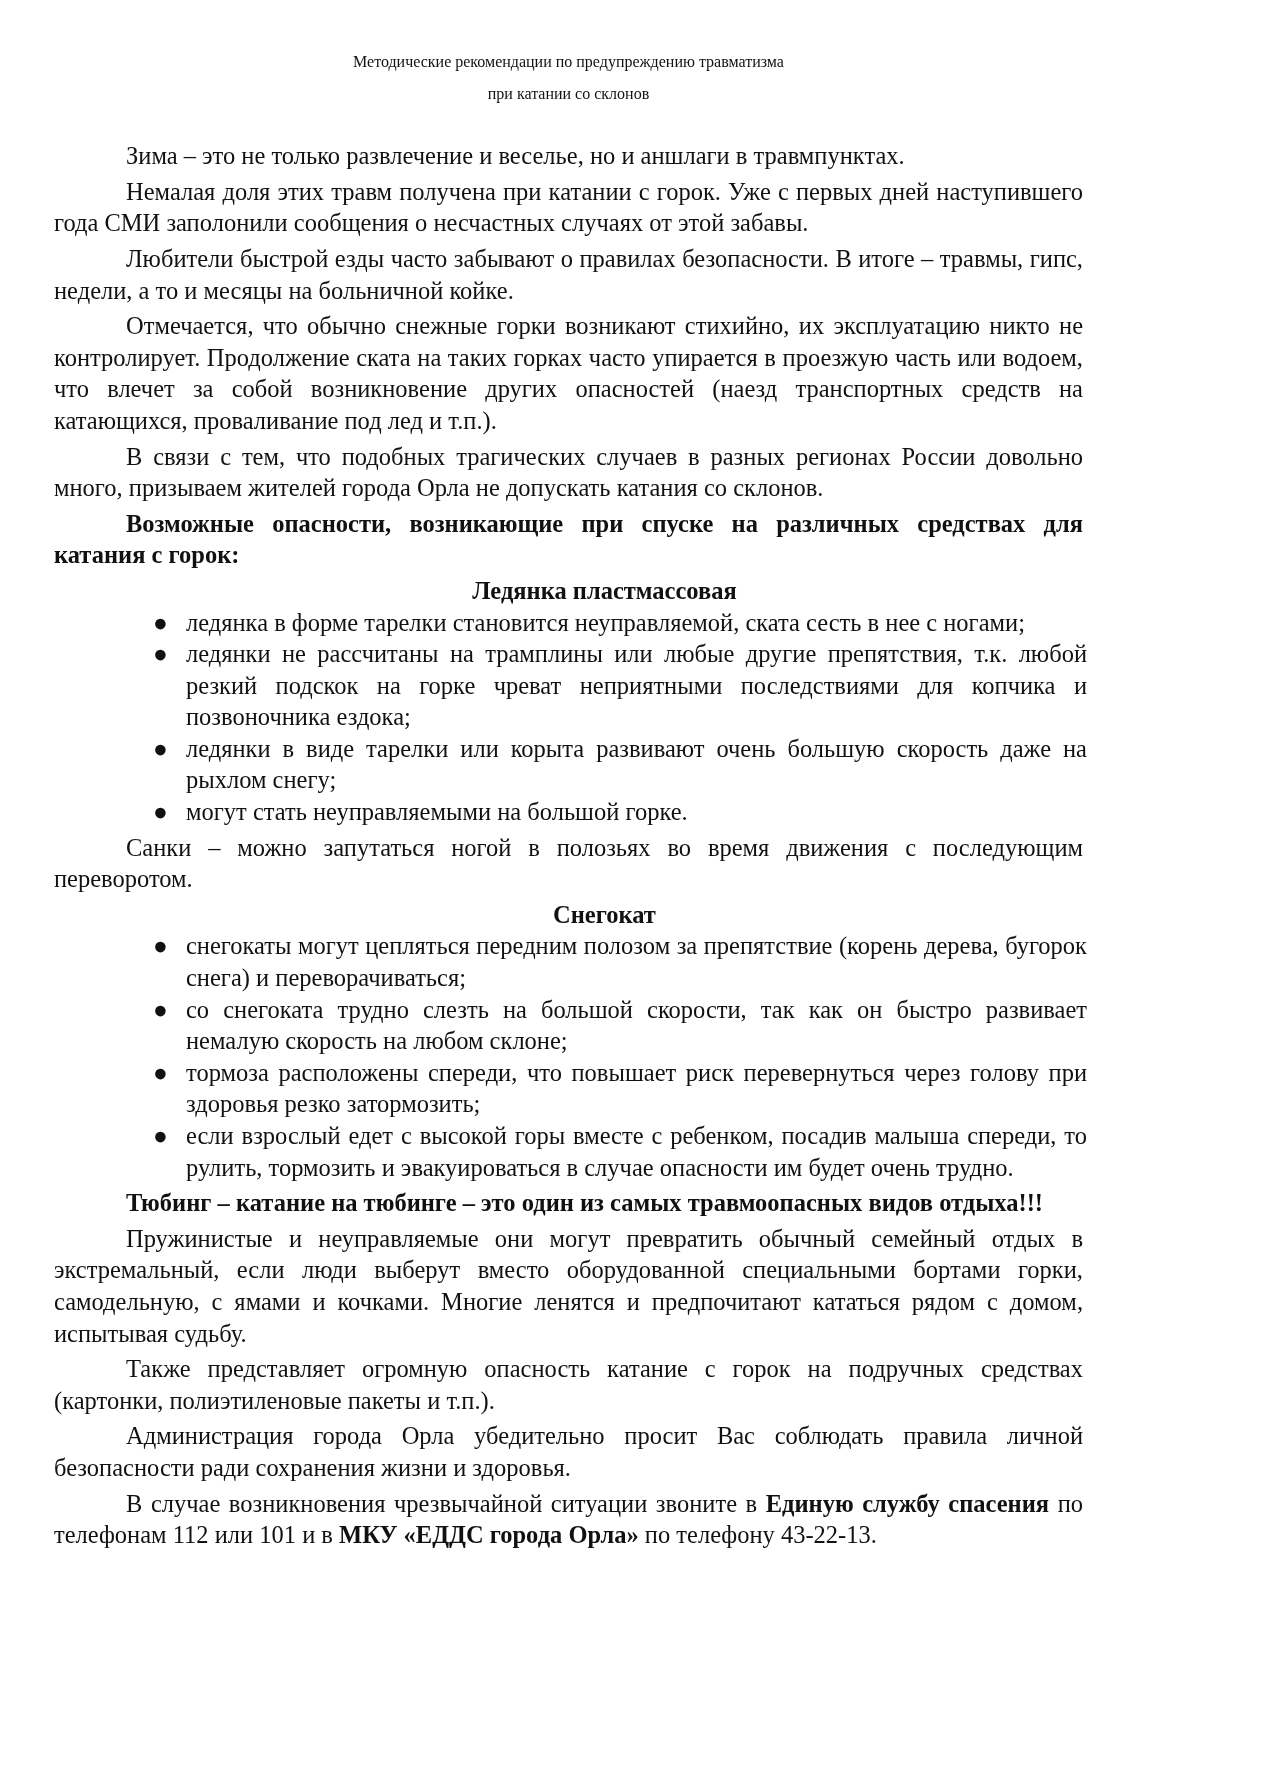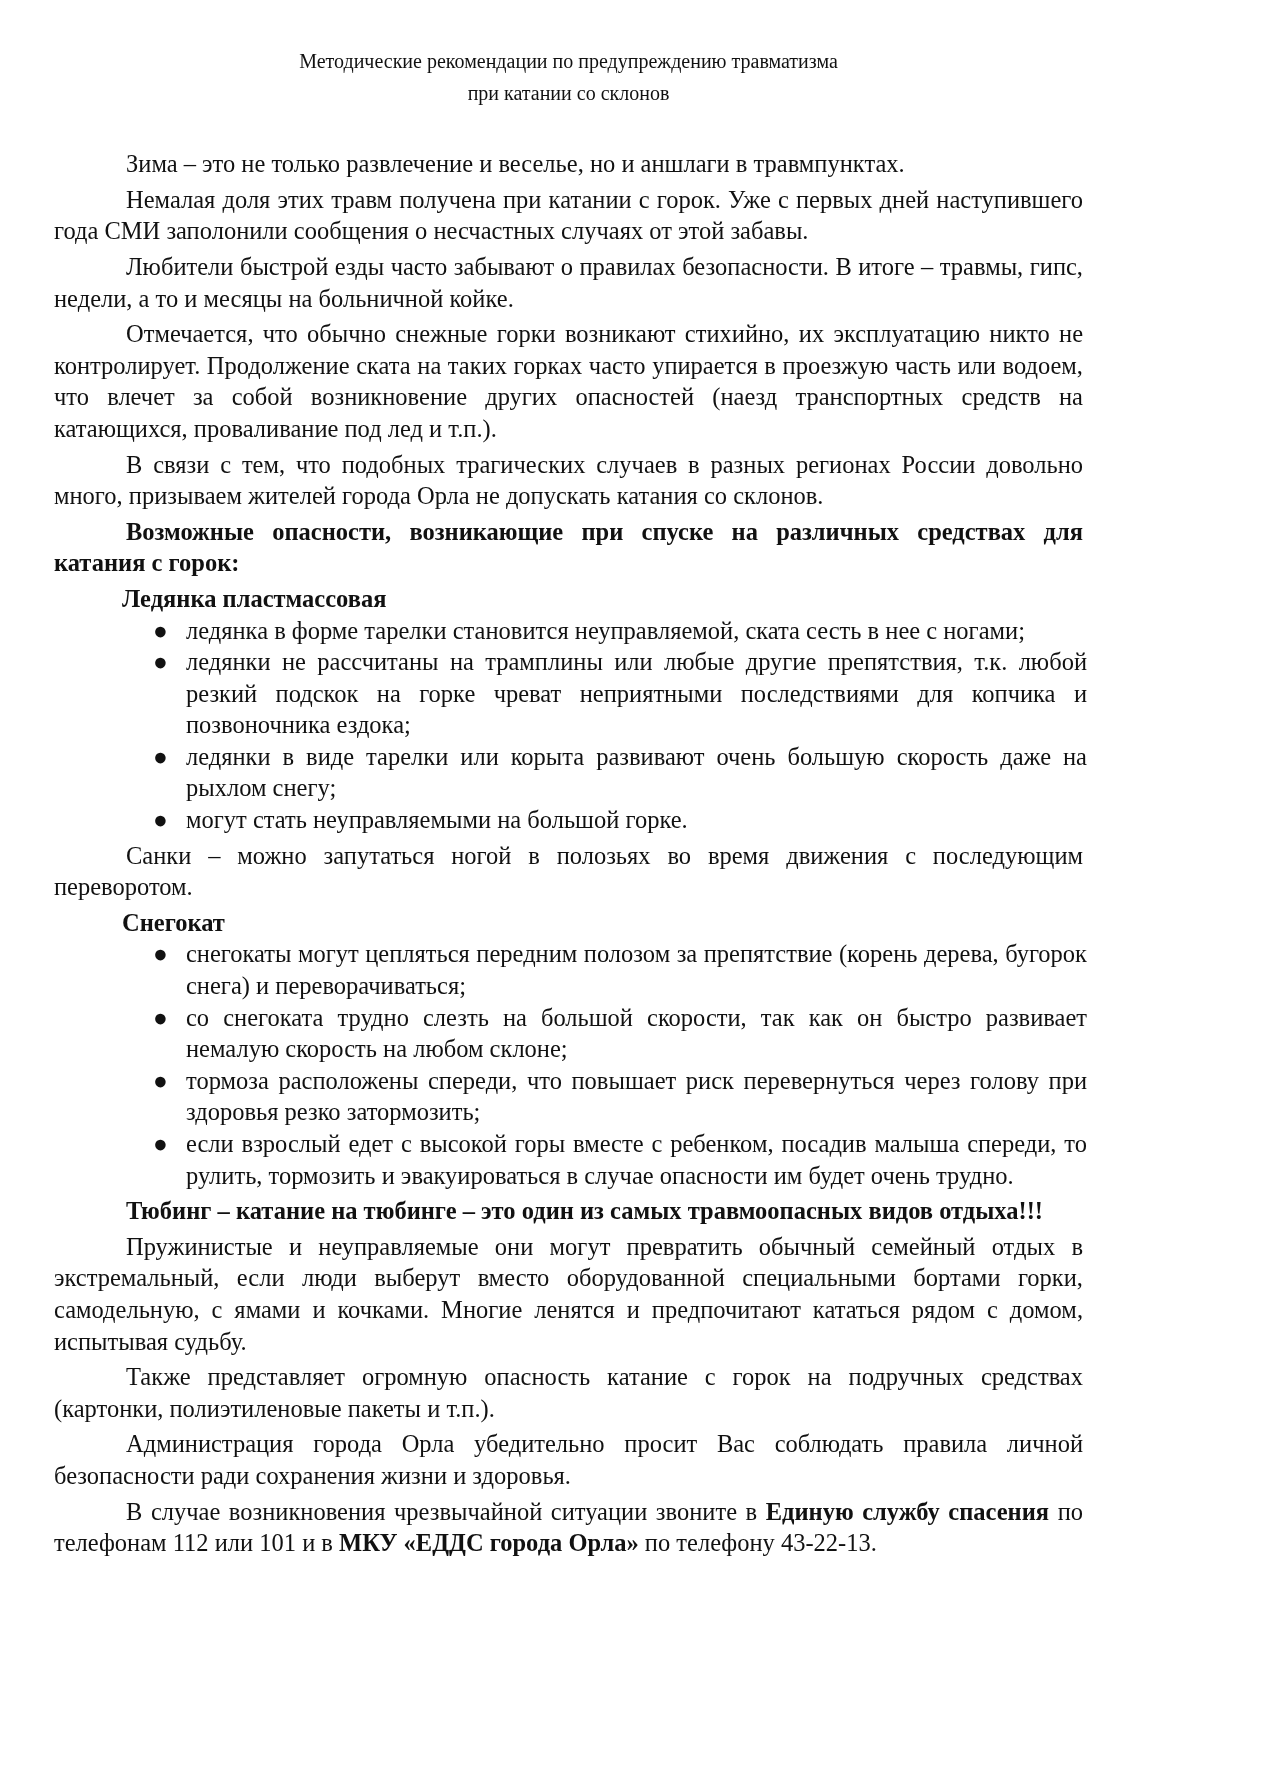--- a/index.html
+++ b/index.html
@@ -2,25 +2,25 @@
 <html><head>
 <meta charset="utf-8">
 <style>
   html, body { margin: 0; padding: 0; background: #ffffff; }
   body { width: 1284px; height: 1790px; position: relative; overflow: hidden; }
   .page {
     position: absolute; left: 50px; top: 46px; width: 1037px;
     font-family: "Liberation Serif", "DejaVu Serif", serif;
     font-size: 24.5px; line-height: 31.6px; color: #111111;
   }
-  .title { text-align: center; font-size: 20px; line-height: 31.6px; margin-bottom: 39px; }
+  .title { text-align: center; font-size: 16px; line-height: 31.6px; margin-bottom: 31px; }
   .title div { display: block; }
   p { margin: 4px; text-align: justify; text-indent: 72px; }
   .bold { font-weight: bold; }
-  .subhead { margin: 0; padding-left: 72px; font-weight: bold; }
+  .subhead { margin: 0; padding-left: 72px; font-weight: bold; text-align: center; }
   ul { margin: 0; padding: 0; list-style: none; }
   ul li { position: relative; padding-left: 136px; text-align: justify; }
   ul li .bullet { position: absolute; left: 103px; top: 0; }
   b { font-weight: bold; }
 </style>
 </head>
 <body>
 
 <div class="page">
   <div class="title">

